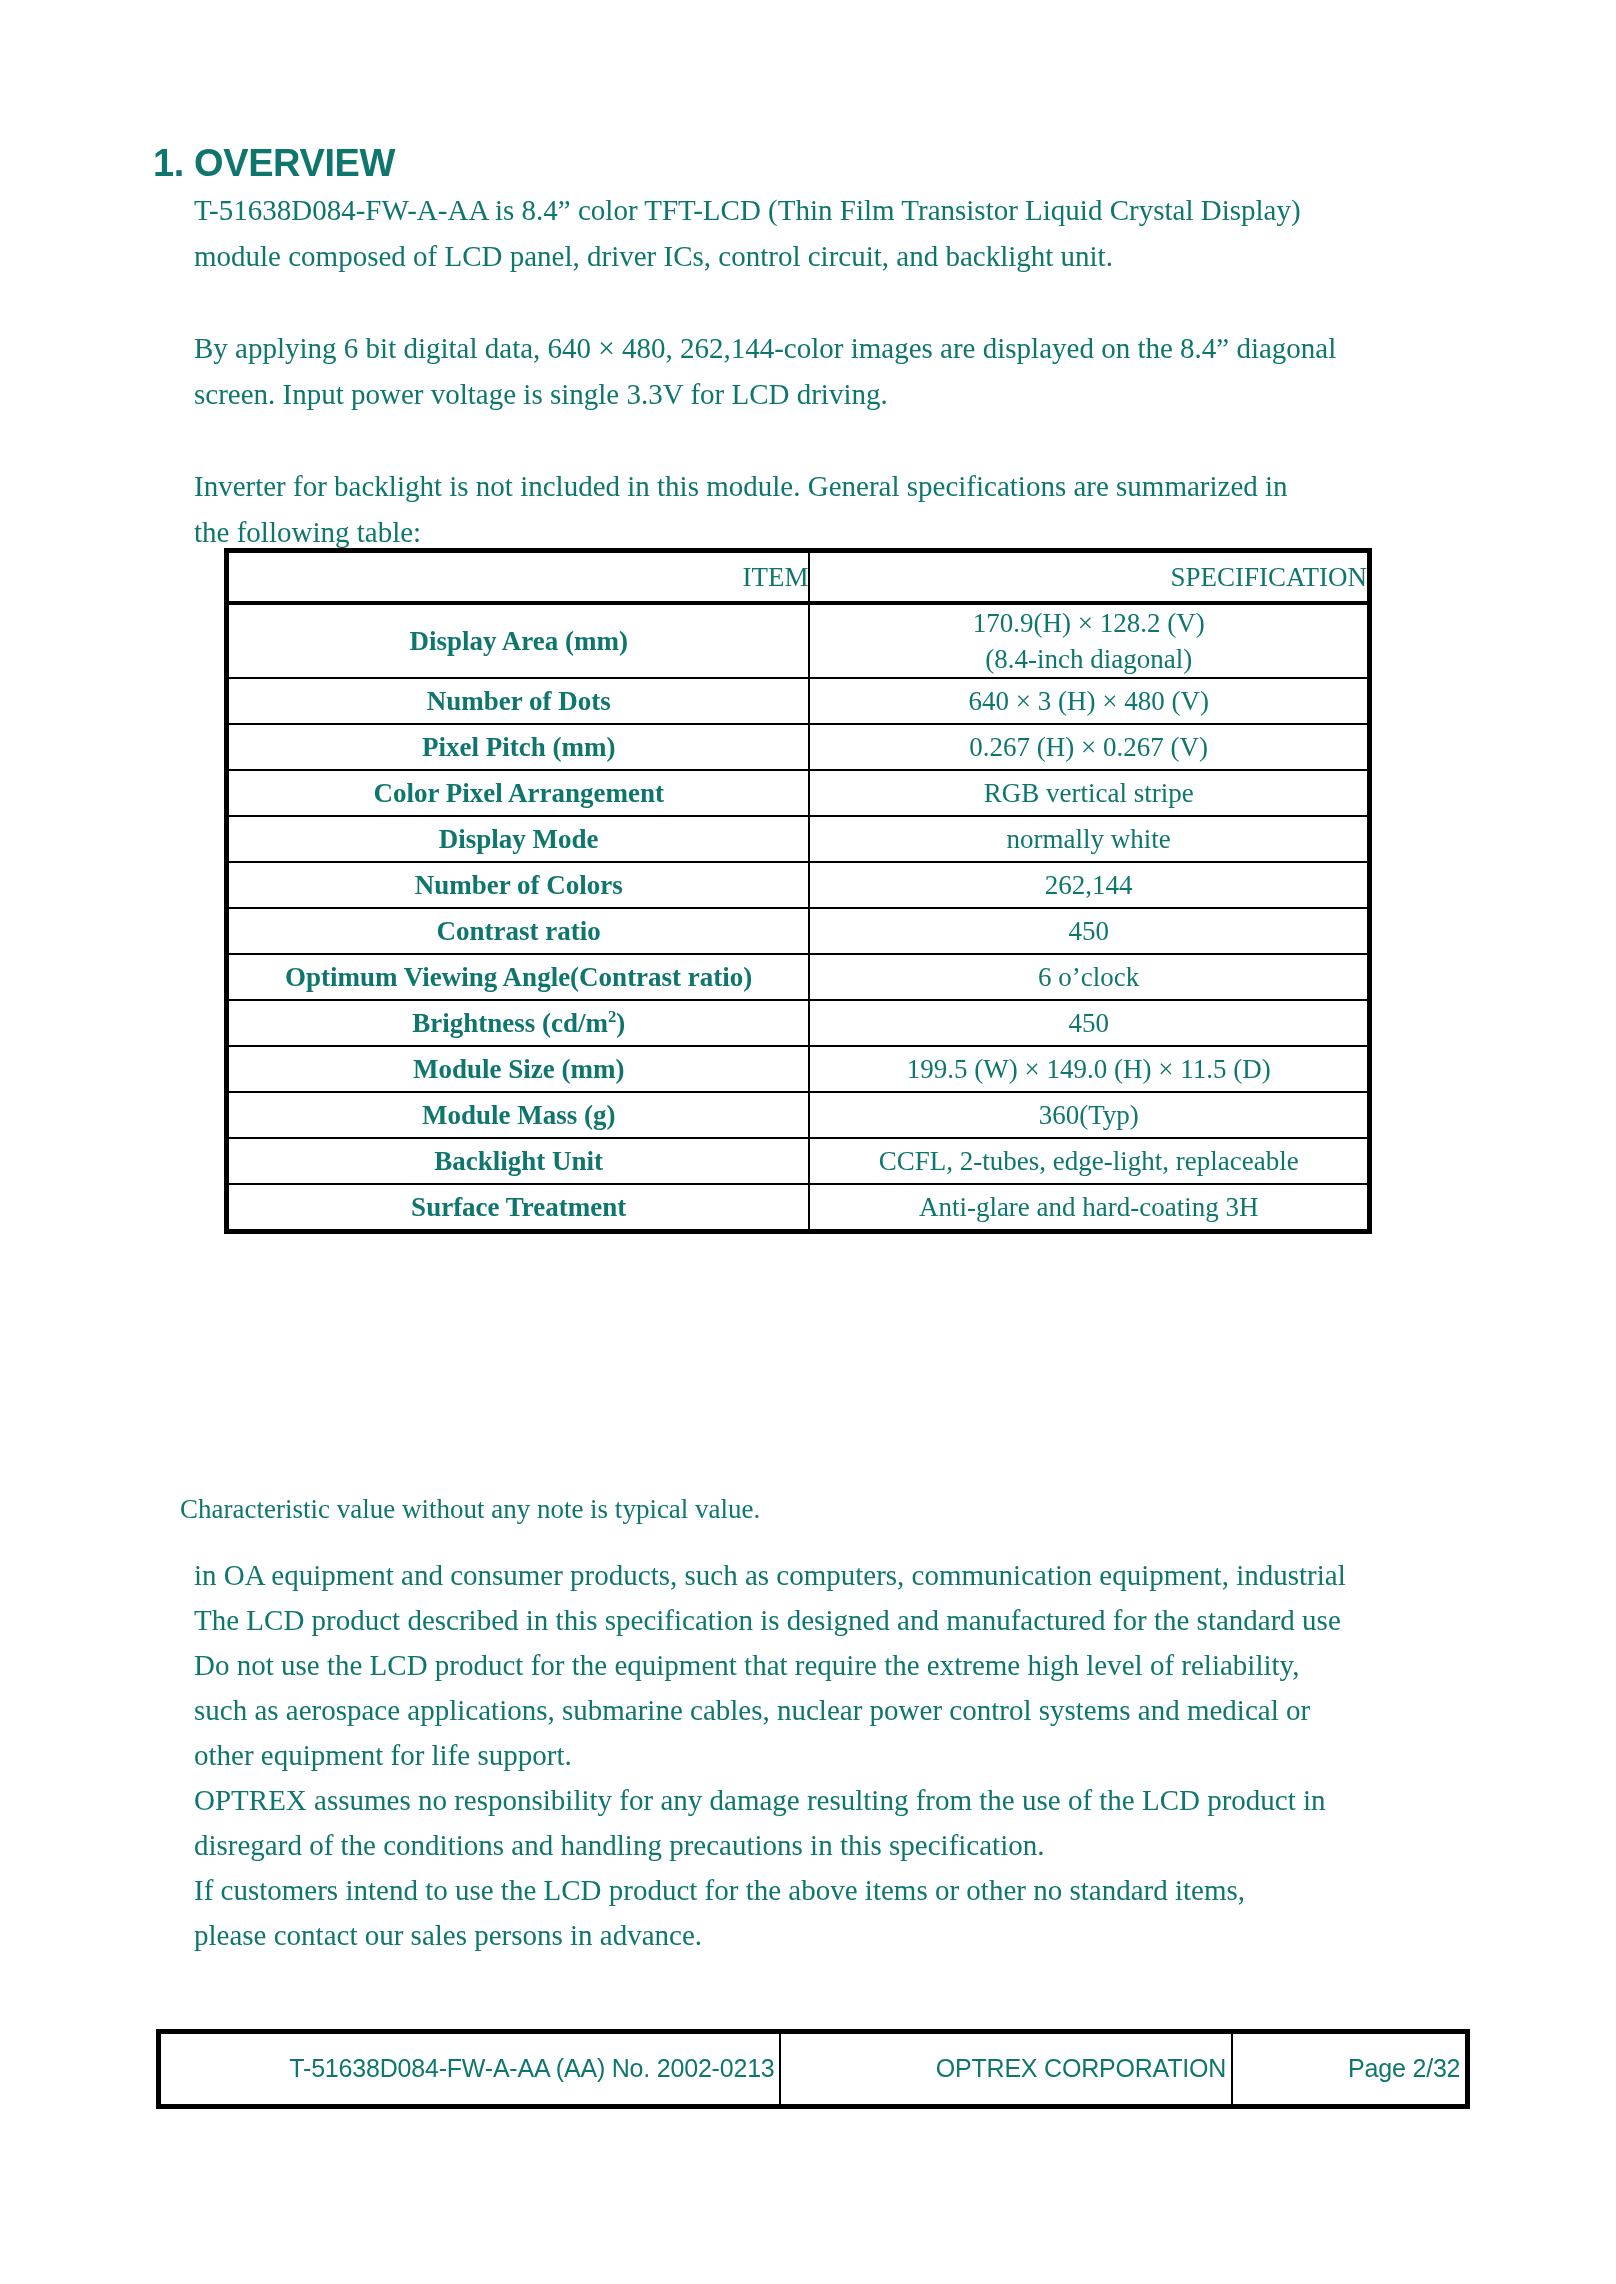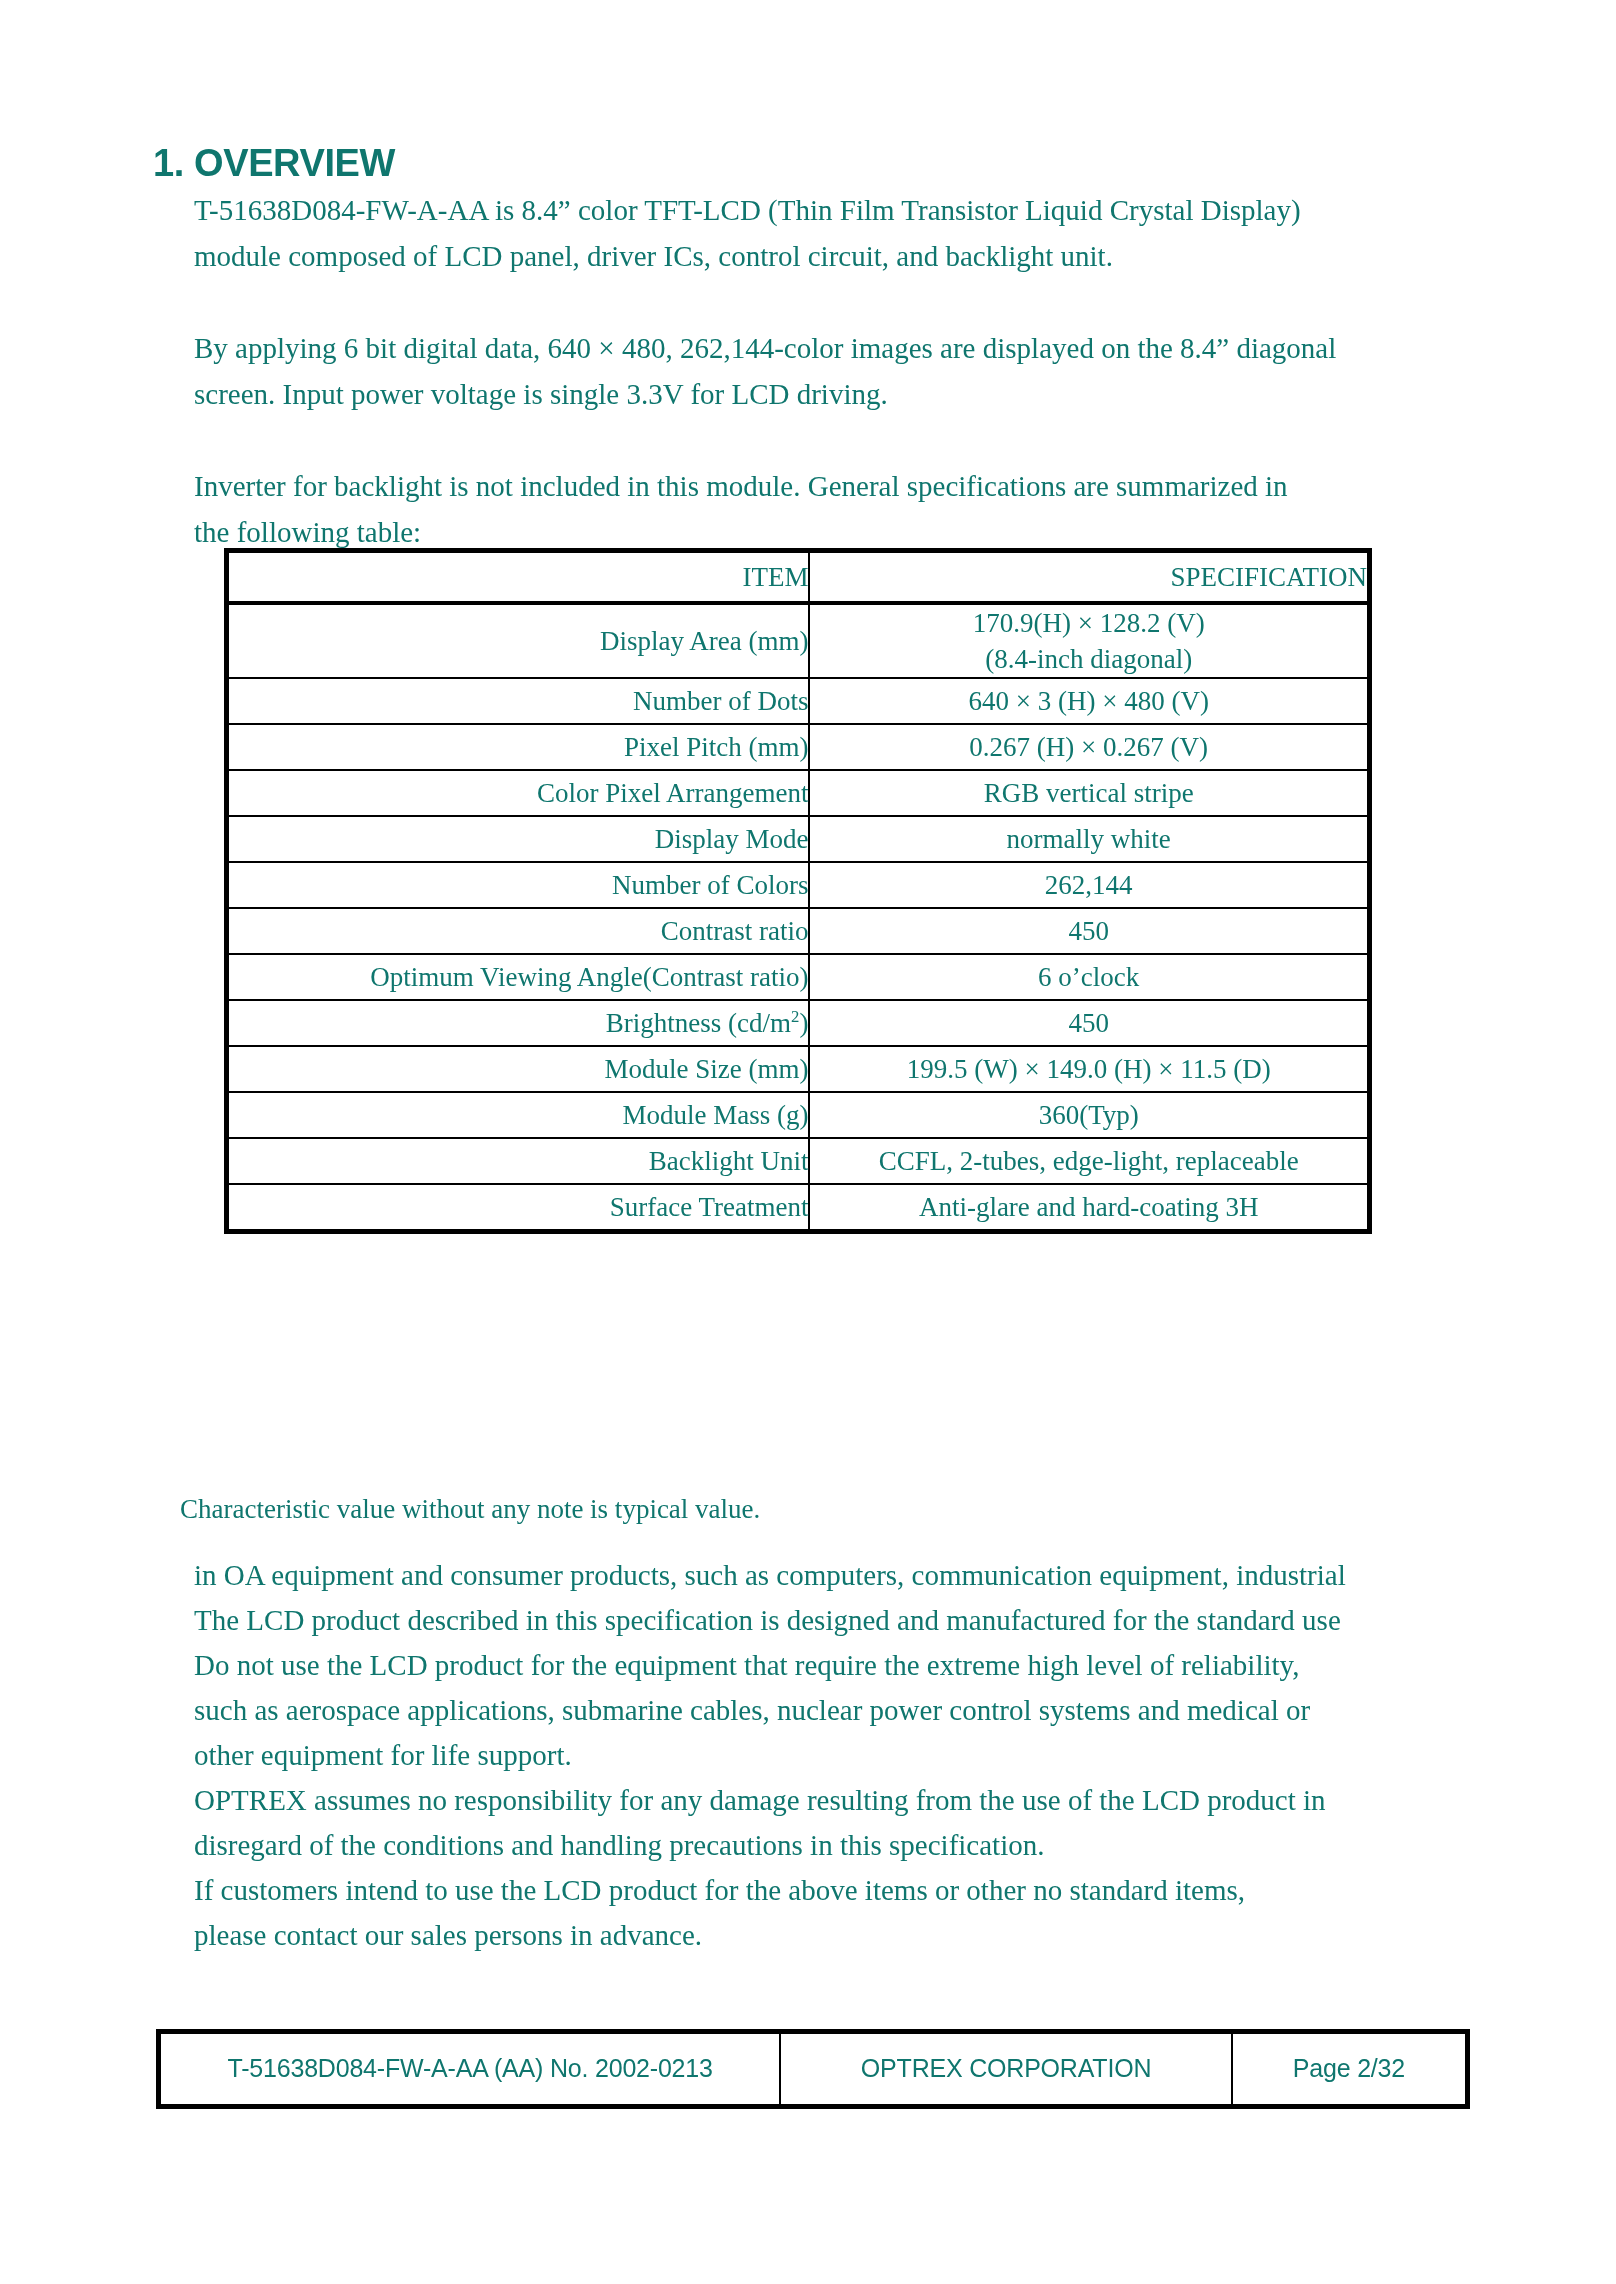--- a/index.html
+++ b/index.html
@@ -89,23 +89,24 @@
     font-size: 27px;
     line-height: 36px;
     padding: 0;
     vertical-align: middle;
   }
   
   table.spec {
     border: 5.5px solid #000000;
   }
   .cell-item {
-    text-align: right;
+    text-align: center;
     padding: 11px 0 11px 17px;
     height: 44px;
+    font-weight: bold;
   }
   .cell-spec {
     text-align: center;
     padding: 11px 7.8px;
     height: 44px;
   }
   .head-row td {
     height: 48px;
     padding: 15.6px 0 17px 0;
     text-align: right;
@@ -146,21 +147,21 @@
     width: 100%;
     table-layout: fixed;
     border: 5.5px solid #000000;
     font-family: "Liberation Sans", "DejaVu Sans", sans-serif;
   }
   table.footer col.f1 { width: 47.5%; }
   table.footer col.f2 { width: 34.5%; }
   table.footer col.f3 { width: 18%; }
   table.footer td {
     border: 2.3px solid #000000;
-    text-align: center;
+    text-align: right;
     font-size: 25px;
     line-height: 31px;
     padding: 19px 4.7px 20.3px 4.7px;
     letter-spacing: -0.2px;
     white-space: nowrap;
   }
 </style>
 </head>
 <body>
 

